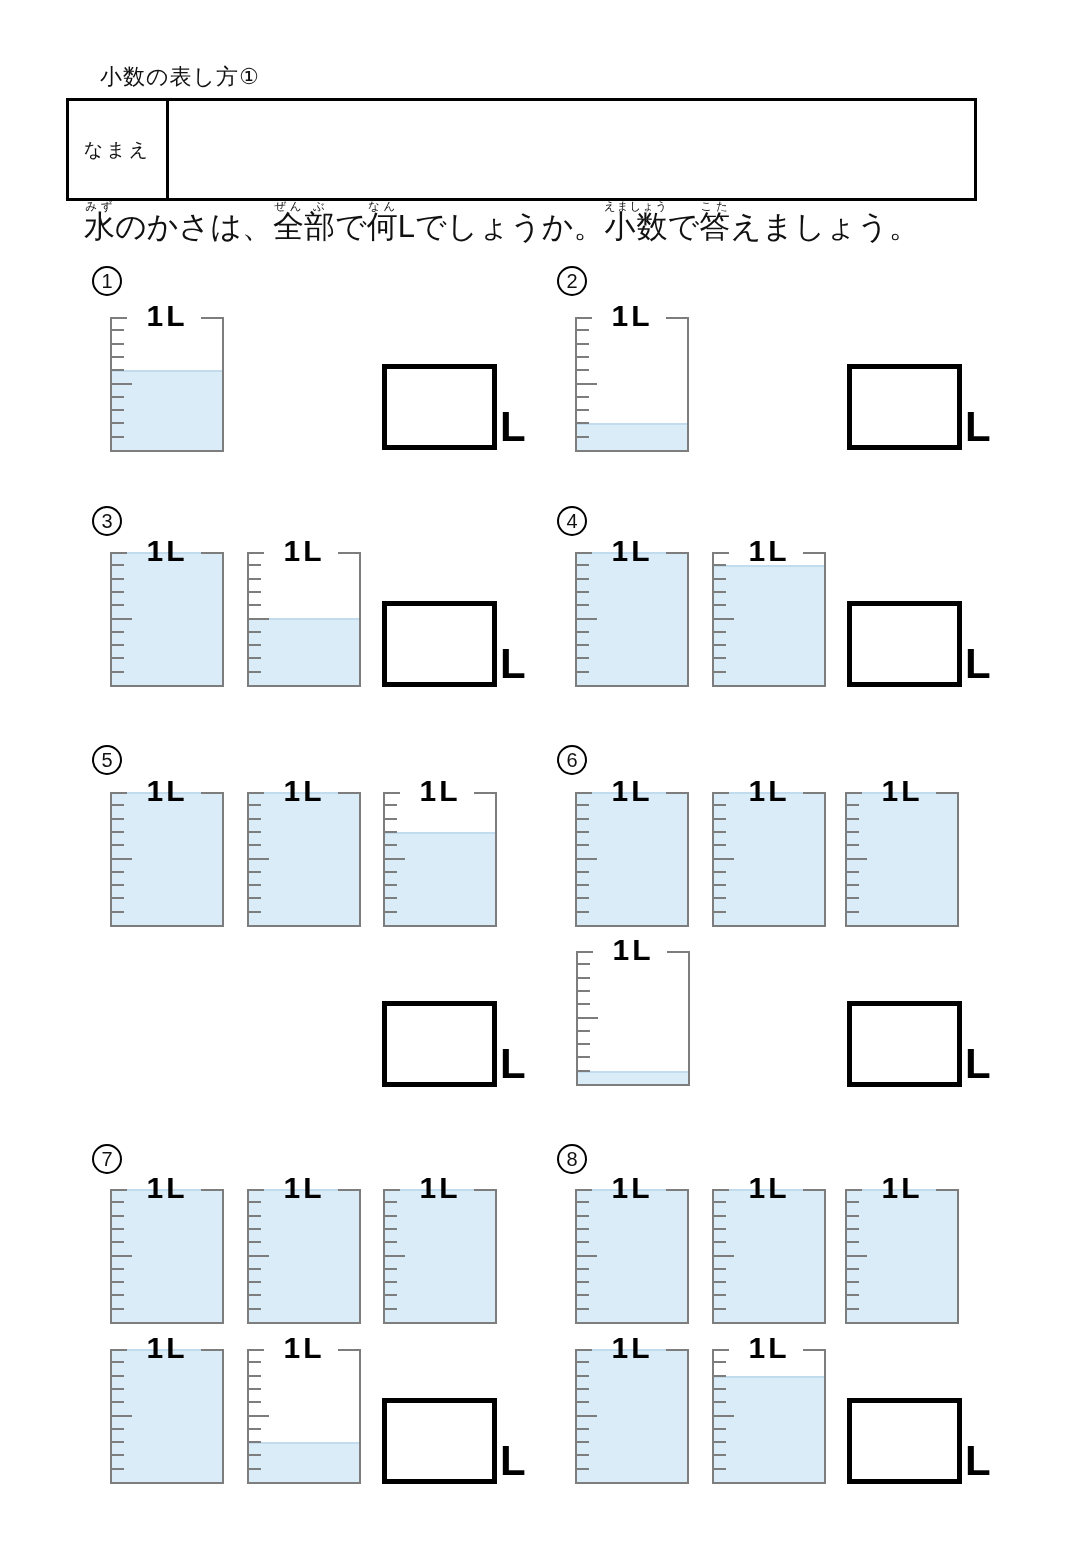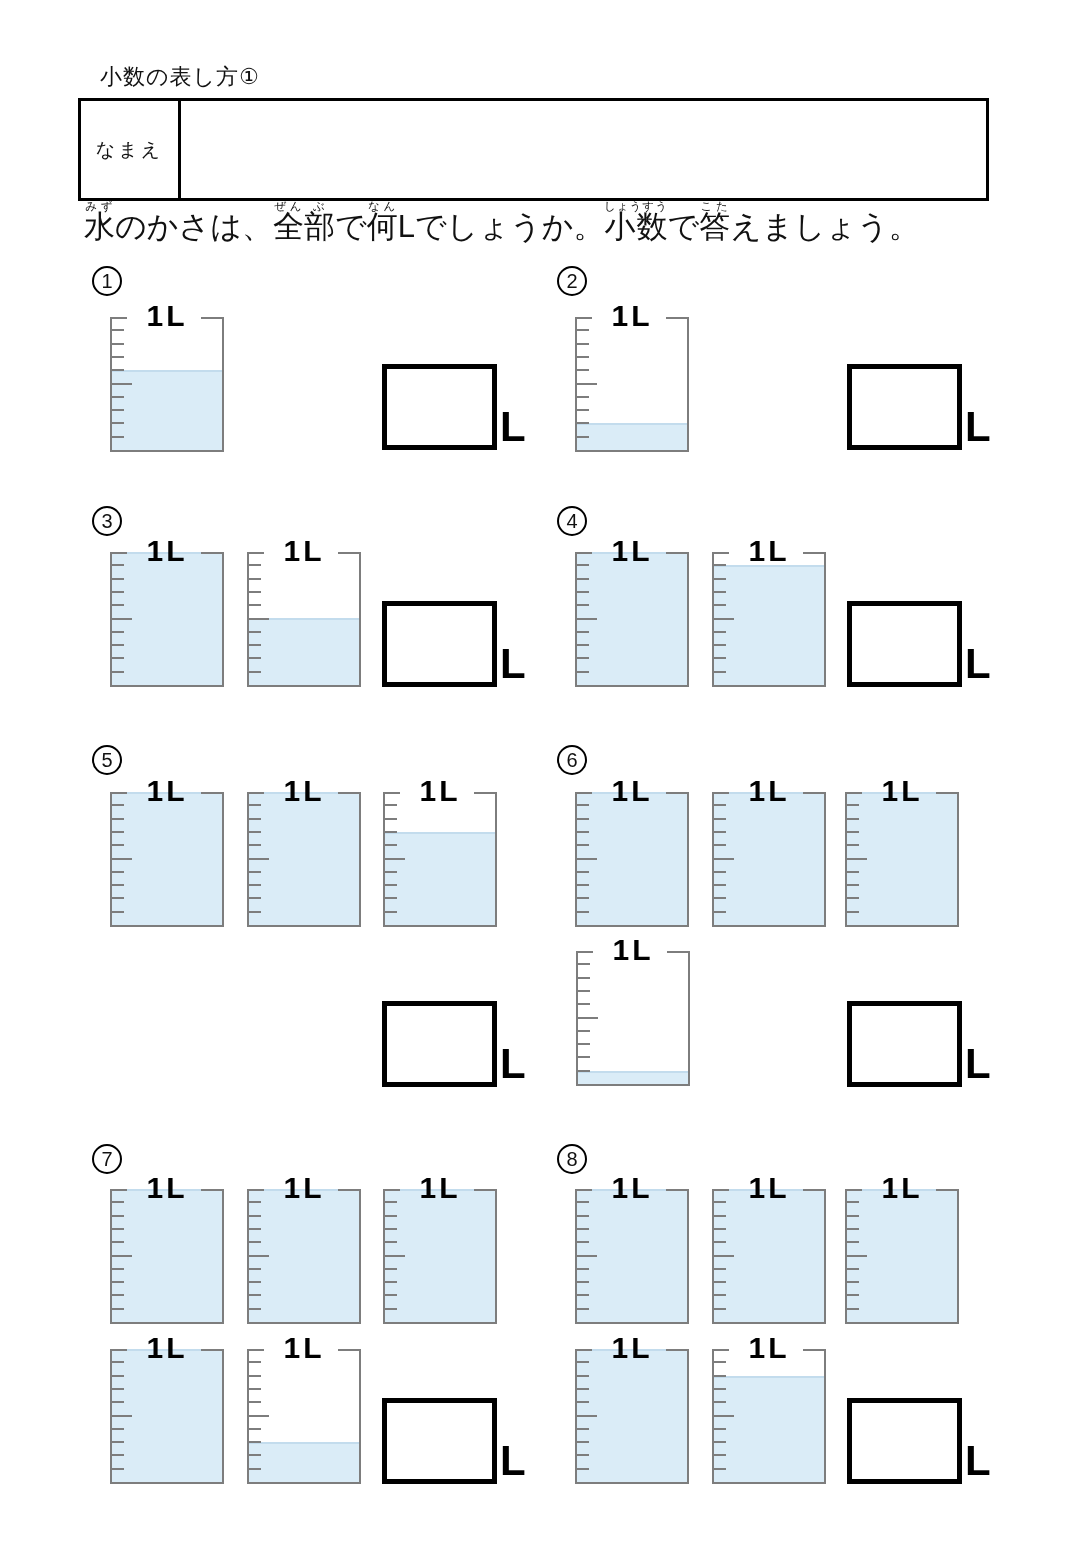--- a/index.html
+++ b/index.html
@@ -6,21 +6,21 @@
     --water:#daecf7;
     --water-edge:#c3dced;
     --outline:#7d7d7d;
   }
   html,body{margin:0;padding:0;background:#fff;}
   body{font-family:"Liberation Sans","DejaVu Sans",sans-serif;color:#111;}
   #page{position:relative;width:1032px;height:1560px;background:#fff;overflow:hidden;margin-top:10px;}
 
   .title{position:absolute;left:100px;top:52px;font-size:22px;font-weight:500;letter-spacing:1px;}
 
-  .namebox{position:absolute;left:78px;top:88px;width:911px;height:103px;border:3px solid #000;box-sizing:border-box;display:flex;}
+  .namebox{position:absolute;left:66px;top:88px;width:911px;height:103px;border:3px solid #000;box-sizing:border-box;display:flex;}
   .namebox .cell-label{width:97px;border-right:3px solid #000;display:flex;align-items:center;justify-content:center;font-size:19px;letter-spacing:3px;}
   .namebox .cell-input{flex:1;}
 
   .instruction{position:absolute;left:84px;top:190px;font-size:31px;font-weight:500;white-space:nowrap;line-height:1.55;}
   .instruction rt{font-size:11.5px;font-weight:500;letter-spacing:1px;}
 
   .badge{position:absolute;width:30px;height:30px;border:2px solid #000;border-radius:50%;box-sizing:border-box;
          display:flex;align-items:center;justify-content:center;font-size:20px;font-weight:500;background:#fff;}
 
   .beaker{position:absolute;width:114px;height:135px;box-sizing:border-box;
@@ -52,21 +52,21 @@
 
 <div id="page">
 
   <div class="title">小数の表し方①</div>
 
   <div class="namebox">
     <div class="cell-label">なまえ</div>
     <div class="cell-input"></div>
   </div>
 
-  <div class="instruction"><ruby>水<rt>みず</rt></ruby>のかさは、<ruby>全<rt>ぜん</rt></ruby><ruby>部<rt>ぶ</rt></ruby>で<ruby>何<rt>なん</rt></ruby>Lでしょうか。<ruby>小数<rt>しょうすう</rt></ruby>で<ruby>答<rt>こた</rt></ruby>えましょう。</div>
+  <div class="instruction"><ruby>水<rt>みず</rt></ruby>のかさは、<ruby>全<rt>ぜん</rt></ruby><ruby>部<rt>ぶ</rt></ruby>で<ruby>何<rt>なん</rt></ruby>Lでしょうか。<ruby>小数<rt>えましょう</rt></ruby>で<ruby>答<rt>こた</rt></ruby>えましょう。</div>
 
   <div id="problems">
       <section>
         <div class="badge" style="left: 92px; top: 256px;">1</div>
         <div class="beaker" style="left: 110px; top: 307px;">
           <div class="rim rim-l"></div>
           <div class="rim rim-r"></div>
           <div class="water" style="height: 80px;"></div>
           <div class="tick" style="top: 12px; width: 12px;"></div>
           <div class="tick" style="top: 26px; width: 12px;"></div>

